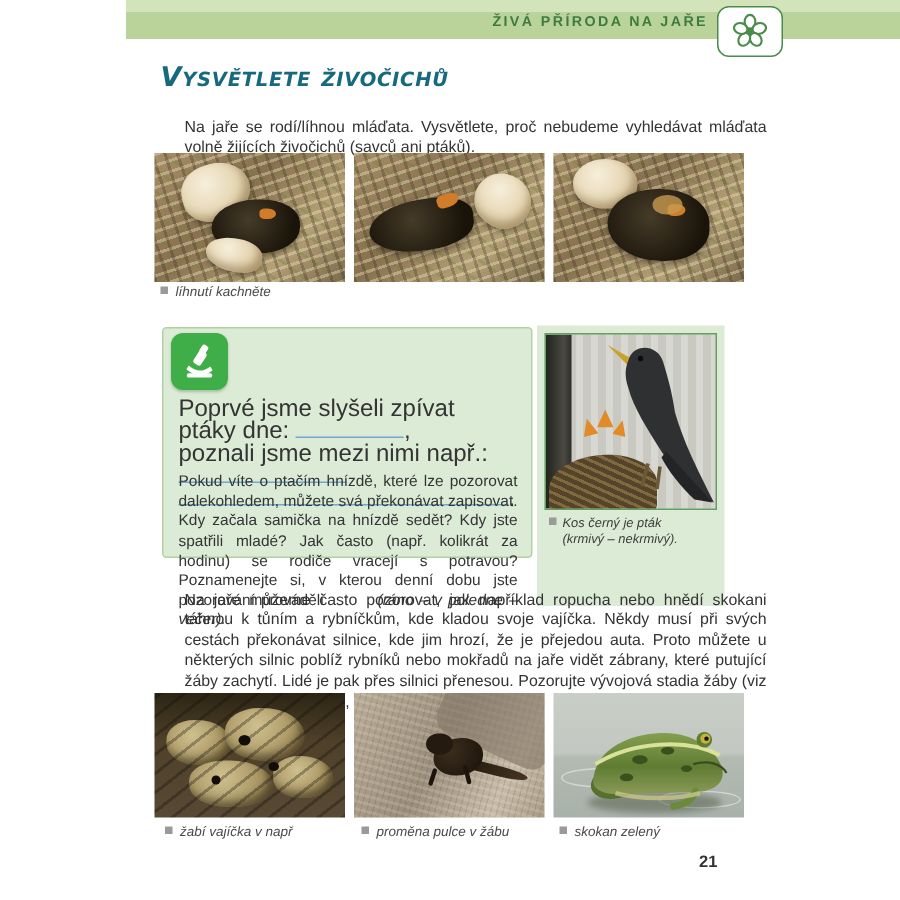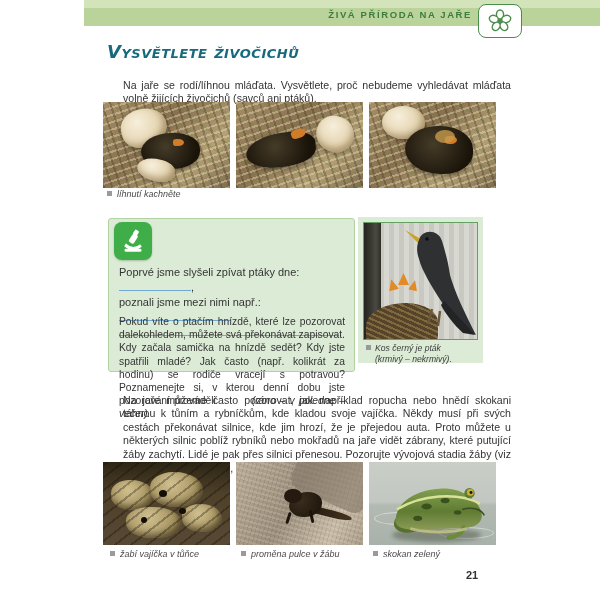--- a/index.html
+++ b/index.html
@@ -44,28 +44,28 @@
         box-shadow:0 2px 4px rgba(10,6,2,.4);}
   .beak{position:absolute;background:#d07c28;border-radius:40% 60% 60% 40%;}
 
   
   .pokus{position:absolute;left:108px;top:218px;width:245px;height:152px;background:#dcebd6;
          border:1px solid #b2d2a2;border-radius:3px;}
   .pokus-icon{position:absolute;left:5px;top:3px;width:38px;height:38px;background:#3fae49;
          border-radius:8px;display:flex;align-items:center;justify-content:center;
          box-shadow:0 1px 2px rgba(0,60,0,.25);}
   .pokus-head{position:absolute;left:52px;top:6px;font-size:11px;font-weight:bold;color:#2fa03a;line-height:15px;}
-  .pokus-fill{position:absolute;left:10px;top:46px;width:226px;font-size:11px;line-height:15px;color:#343434;}
+  .pokus-fill{position:absolute;left:10px;top:46px;width:226px;font-size:16px;line-height:15px;color:#343434;}
   .bline{display:inline-block;border-bottom:1.4px solid #6fa8d2;height:10px;}
   .pokus-body{position:absolute;left:10px;top:96px;width:226px;font-size:10.3px;line-height:13.2px;
          text-align:justify;color:#343434;}
   .pokus-body .it{font-style:italic;margin-left:32px;}
 
   
-  .bird-panel{position:absolute;left:358px;top:217px;width:125px;height:146px;background:#dcebd6;}
+  .bird-panel{position:absolute;left:358px;top:217px;width:125px;height:187px;background:#dcebd6;}
   .bird-photo{position:absolute;left:5px;top:5px;width:113px;height:116px;border:1px solid #63a063;
          background:repeating-linear-gradient(90deg,#d8d8d2 0 5px,#c9c9c2 5px 10px),#d2d2cb;overflow:hidden;}
   .post{position:absolute;left:0;top:0;width:17px;height:100%;
          background:linear-gradient(90deg,#23231f,#4a4a42 70%,#2e2e29);}
   .nest{position:absolute;left:2px;bottom:-6px;width:72px;height:42px;border-radius:55% 45% 20% 20%;
          background:repeating-linear-gradient(24deg,#80683f 0 2px,#55432a 2px 5px),#6b5636;}
   .chick{position:absolute;background:#e08a28;clip-path:polygon(50% 0,100% 80%,0 80%);}
 
   
   .caption{position:absolute;font-size:9px;font-style:italic;color:#4a4a4a;white-space:nowrap;}
@@ -247,21 +247,21 @@
         <circle cx="129" cy="33" r="4.5" fill="#c9b23a"></circle>
         <circle cx="130" cy="33" r="2" fill="#15150c"></circle>
         <path d="M118,56 C132,52 144,56 148,64" stroke="#3c4c20" stroke-width="2" fill="none"></path>
         <path d="M120,80 C118,88 110,93 100,94" stroke="#6b8a3a" stroke-width="6" fill="none" stroke-linecap="round"></path>
         <path d="M48,82 C70,88 104,88 124,82" stroke="#c9c687" stroke-width="4" fill="none" opacity=".8"></path>
       </svg>
     </div>
   </div>
 
   <div class="caption" style="left:110px;top:549px;">
-    <span class="sq"></span><span>žabí vajíčka v tůňce</span>
+    <span class="sq"></span><span>žabí vajíčka v např</span>
   </div>
   <div class="caption" style="left:241px;top:549px;">
     <span class="sq"></span><span>proměna pulce v žábu</span>
   </div>
   <div class="caption" style="left:373px;top:549px;">
     <span class="sq"></span><span>skokan zelený</span>
   </div>
 
   <div class="pagenum">21</div>
 </div>

